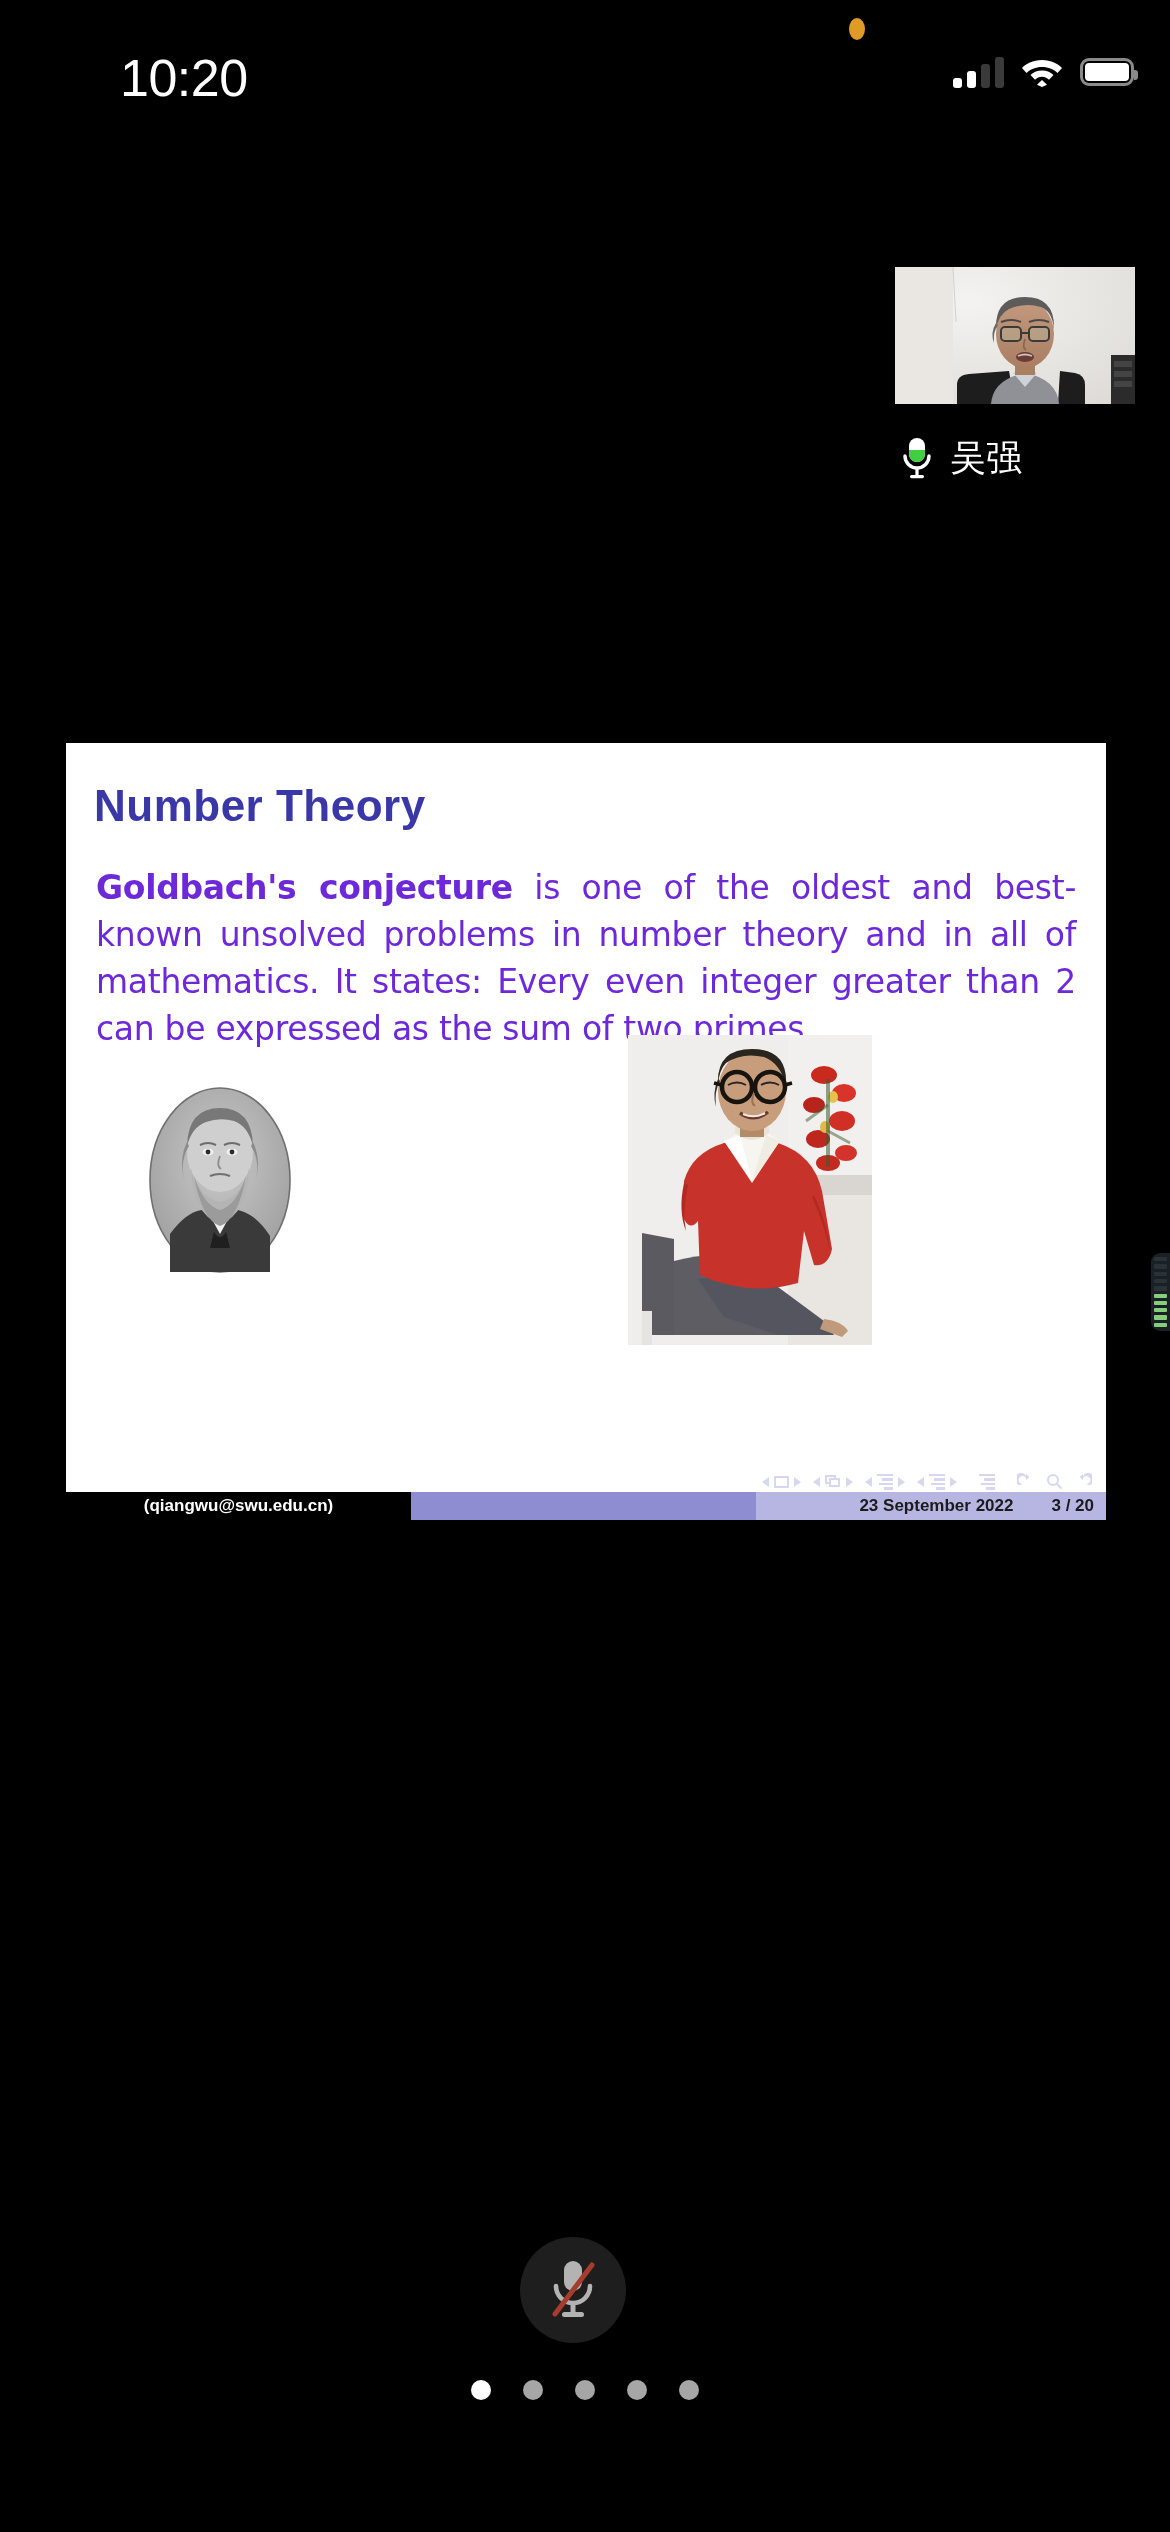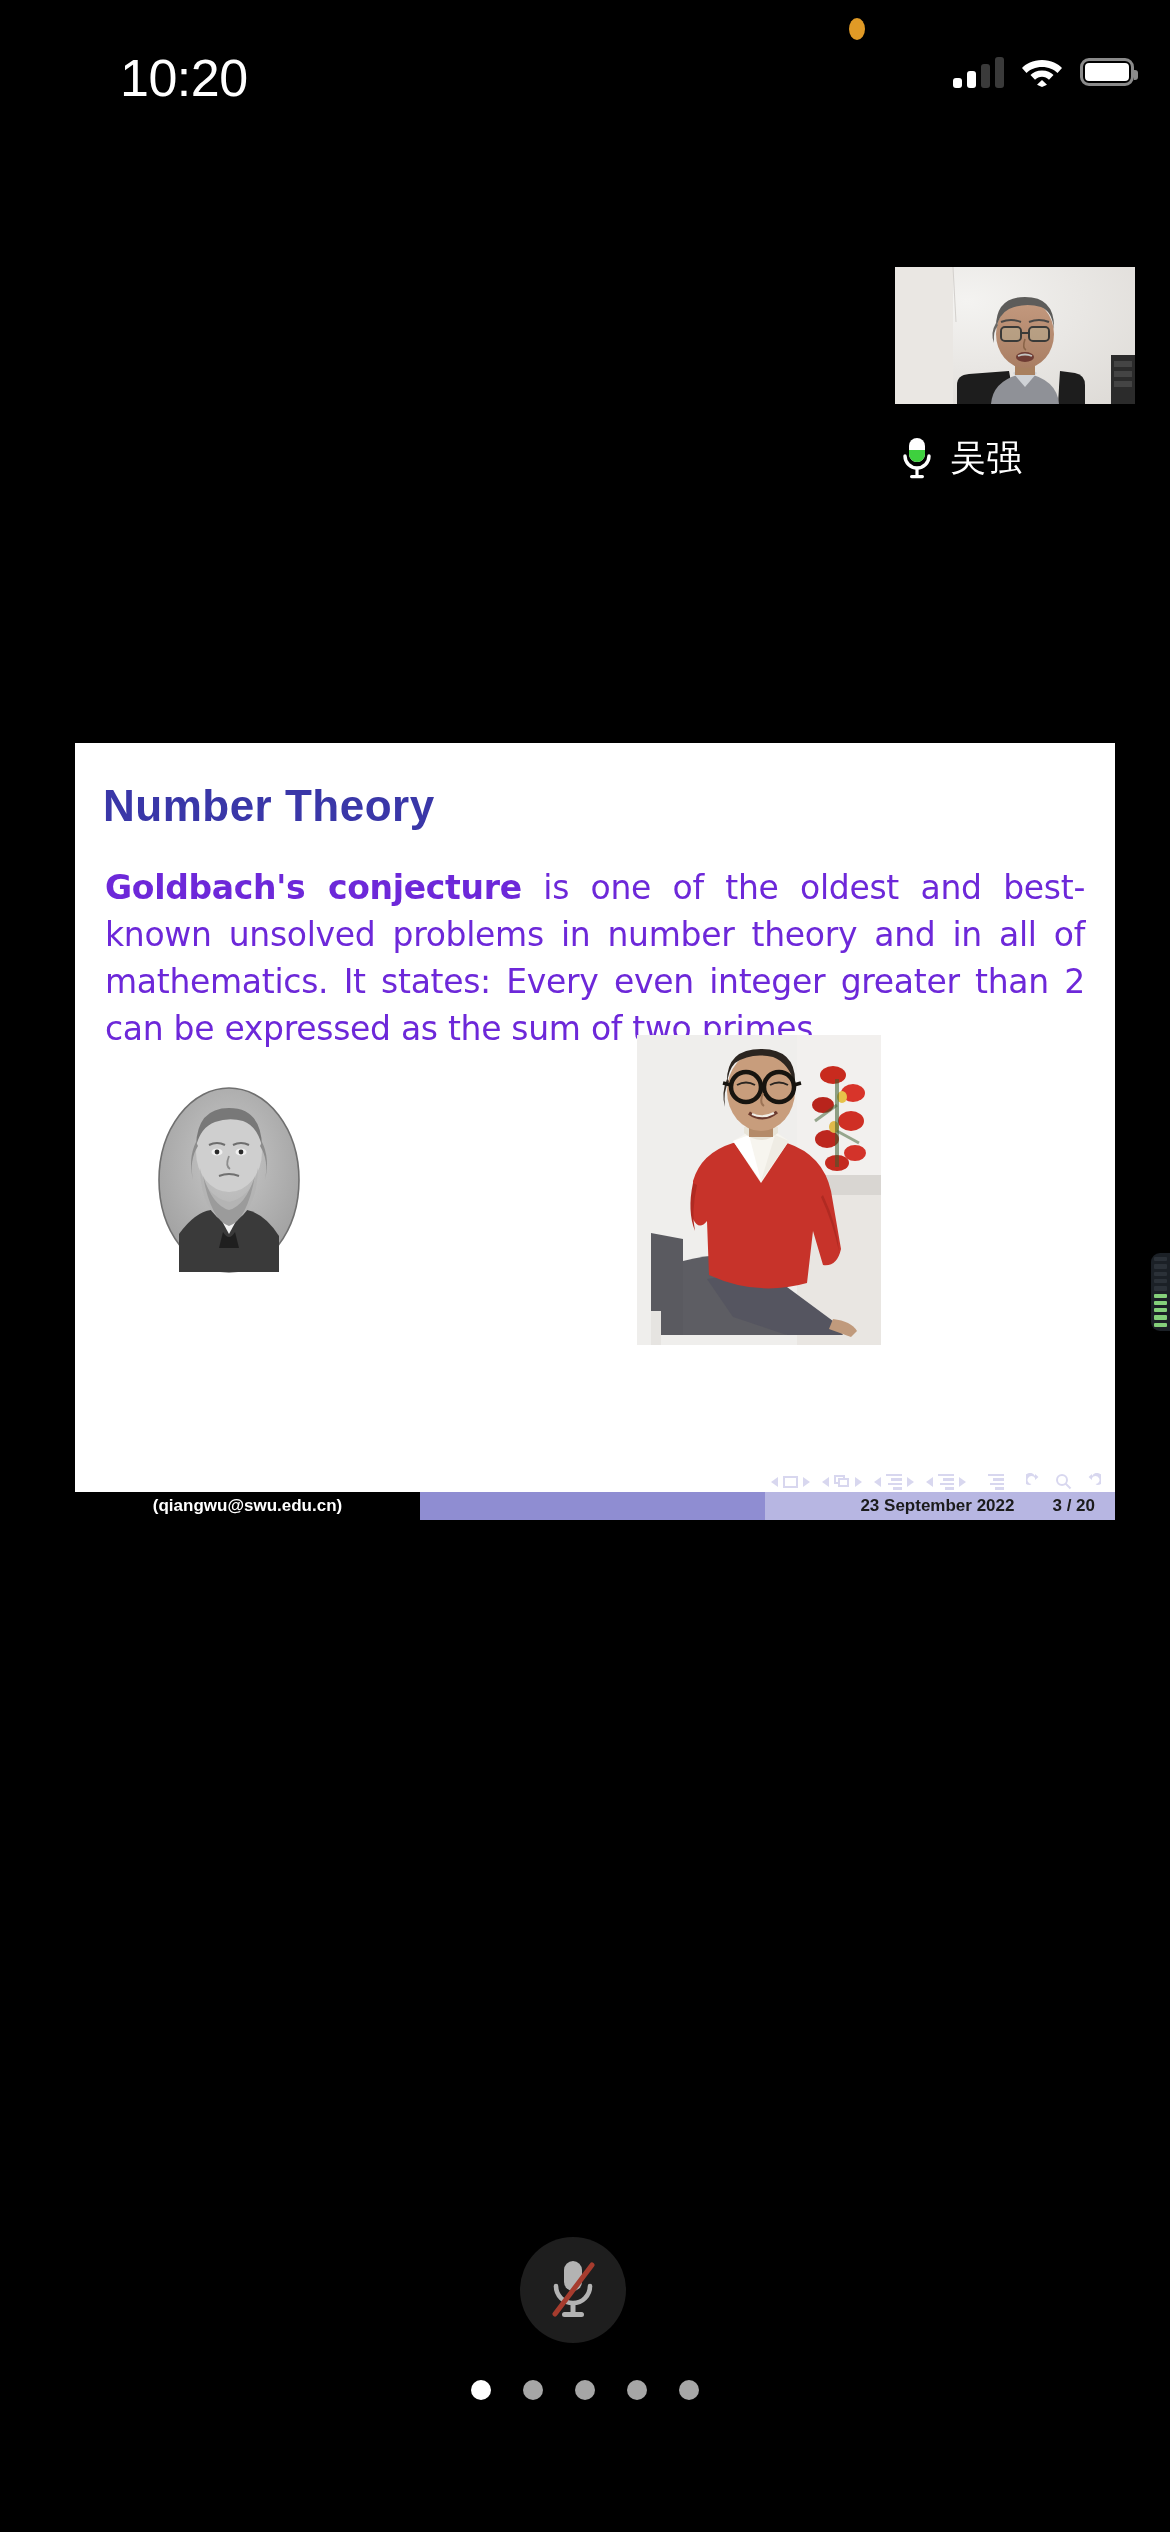--- a/index.html
+++ b/index.html
@@ -58,21 +58,21 @@
   .audio-meter {
     position:absolute; right:0px; top:1253px;
     width:19px; height:78px; background:#1b2026; border-radius:9px 0 0 9px;
     padding:4px 3px; display:flex; flex-direction:column-reverse; gap:3px;
   }
   .audio-meter i { display:block; height:5px; background:#2b3138; border-radius:1px; }
   .audio-meter i.on { background:#84d07a; }
 
   
   .slide {
-    position:absolute; left:75px; top:743px; width:1040px; height:777px;
+    position:absolute; left:66px; top:743px; width:1040px; height:777px;
     background:#fff; overflow:hidden;
   }
   .slide-title {
     position:absolute; left:28px; top:38px;
     color:#3a37a8; font-size:44px; font-weight:bold;
     letter-spacing:0.5px;
   }
   .slide-body {
     position:absolute; left:30px; top:122px; width:980px;
     color:#6d28d9; font-size:33px; line-height:1.42;
@@ -107,21 +107,21 @@
   .nav-lines i:nth-child(2){ width:11px; }
   .nav-lines i:nth-child(3){ width:14px; }
   .nav-lines i:nth-child(4){ width:9px; }
   .nav-round { width:17px; height:17px; position:relative; }
 
   
   .slide-footer { position:absolute; left:0; bottom:0; width:1040px; height:28px; display:flex; }
   .ft-seg { height:100%; display:flex; align-items:center; }
   .ft-a { width:345px; background:#000000; justify-content:center; }
   .ft-b { width:345px; background:#8f8dd2; }
-  .ft-c { flex:1; background:#b7b6e2; justify-content:flex-end; padding-right:20px; gap:38px; }
+  .ft-c { flex:1; background:#b7b6e2; justify-content:flex-end; padding-right:12px; gap:38px; }
   .ft-a span { color:#fff; font-size:17px; font-weight:bold; }
   .ft-c span { color:#1b1b1b; font-size:17px; font-weight:bold; }
 
   
   .mute-button {
     position:absolute; left:520px; top:2237px;
     width:106px; height:106px; border-radius:50%;
     background:#1e1e1e;
     display:flex; align-items:center; justify-content:center;
   }

